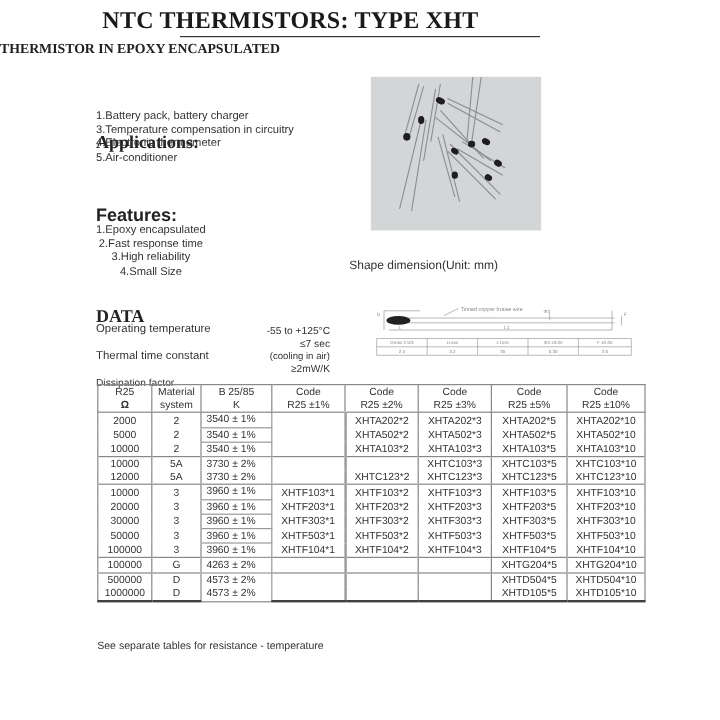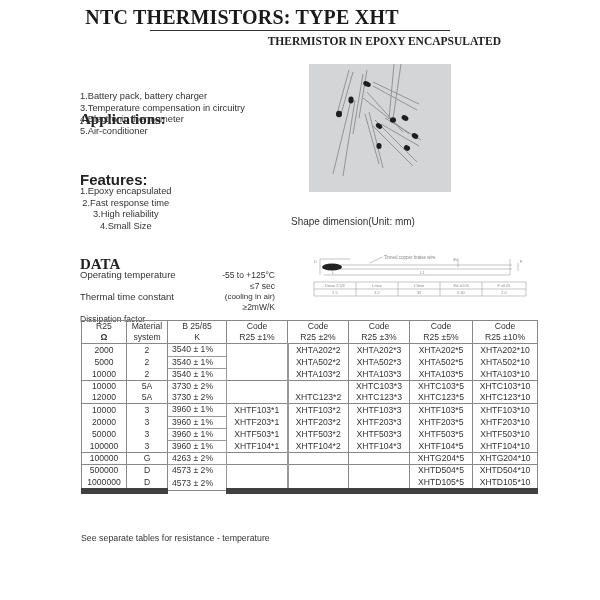--- a/index.html
+++ b/index.html
@@ -3,21 +3,21 @@
 <meta charset="utf-8">
 <style>
   html, body { margin: 0; padding: 0; background: #ffffff; }
   body { width: 600px; height: 600px; position: relative; overflow: hidden; color: #222; }
   .serif { font-family: "Liberation Serif", "DejaVu Serif", serif; }
   .sans { font-family: "Liberation Sans", "DejaVu Sans", sans-serif; }
   .abs { position: absolute; }
 
   #title { left: 0; width: 484px; top: 6px; text-align: center; font-size: 20px; font-weight: bold; color: #1a1a1a; letter-spacing: 0.2px; }
   #title-rule { left: 150px; width: 300px; top: 30px; height: 1px; background: #333; }
-  #subtitle { left: 0; width: 501px; top: 35px; text-align: right; font-size: 11.5px; font-weight: bold; color: #222; }
+  #subtitle { left: 0; width: 501px; top: 35px; text-align: left; font-size: 11.5px; font-weight: bold; color: #222; }
 
   .section-head { font-size: 15px; font-weight: bold; color: #222; }
   .list { font-size: 9.3px; line-height: 11.6px; color: #333; }
   .list div { white-space: nowrap; }
 
   #applications-head { left: 80px; top: 66px; margin-top: 45px; }
   #applications-list { left: 80px; top: 91px; }
   #features-head { left: 80px; top: 171px; font-family: "Liberation Sans", sans-serif; font-size: 15px; }
   #features-list { left: 80px; top: 186px; text-align: center; }
 
@@ -29,21 +29,21 @@
   .data-value { font-size: 8.5px; color: #333; text-align: right; width: 120px; }
 
   #diagram { left: 310px; top: 253px; width: 220px; height: 50px; }
 
   table#spec { position: absolute; left: 81px; top: 320px; border-collapse: collapse; font-family: "Liberation Sans", sans-serif; font-size: 8.6px; color: #333; border-radius: 27px; }
   #spec td, #spec th { border-left: 1px solid #888; border-right: 1px solid #888; padding: 0; height: 11.2px; line-height: 11.2px; text-align: center; font-weight: normal; white-space: nowrap; }
   #spec th { line-height: 11px; vertical-align: middle; }
   #spec thead tr:first-child th { border-top: 1px solid #888; }
   #spec thead tr:last-child th { border-bottom: 1px solid #888; }
   #spec tr.group-start td { border-top: 1px solid #888; }
-  #spec tr.last td { border-bottom: 6px solid #404040; }
+  #spec tr.last td { border-bottom: 2px solid #404040; }
   #spec td.bcell { border: 1px solid #999; text-align: left; padding-left: 4px; }
   #spec td.bcell.plain { border-top: none; border-bottom: none; }
   #spec td.thick { border-left: 2px solid #999; }
   .c0 { width: 44px; } .c1 { width: 40px; } .c2 { width: 58px; } .c3 { width: 60px; }
   .c4 { width: 60px; } .c5 { width: 60px; } .c6 { width: 62px; } .c7 { width: 64px; }
 
   #footnote { left: 81px; top: 533px; font-size: 8.8px; color: #333; }
 </style>
 </head>
 <body>
@@ -246,20 +246,30 @@
       <td>20000</td>
       <td>3</td>
       <td class="bcell">3960 ± 1%</td>
       <td>XHTF203*1</td>
       <td class="thick">XHTF203*2</td>
       <td>XHTF203*3</td>
       <td>XHTF203*5</td>
       <td>XHTF203*10</td>
     </tr>
     <tr>
+      <td>30000</td>
+      <td>3</td>
+      <td class="bcell">3960 ± 1%</td>
+      <td>XHTF303*1</td>
+      <td class="thick">XHTF303*2</td>
+      <td>XHTF303*3</td>
+      <td>XHTF303*5</td>
+      <td>XHTF303*10</td>
+    </tr>
+    <tr>
       <td>50000</td>
       <td>3</td>
       <td class="bcell">3960 ± 1%</td>
       <td>XHTF503*1</td>
       <td class="thick">XHTF503*2</td>
       <td>XHTF503*3</td>
       <td>XHTF503*5</td>
       <td>XHTF503*10</td>
     </tr>
     <tr>

